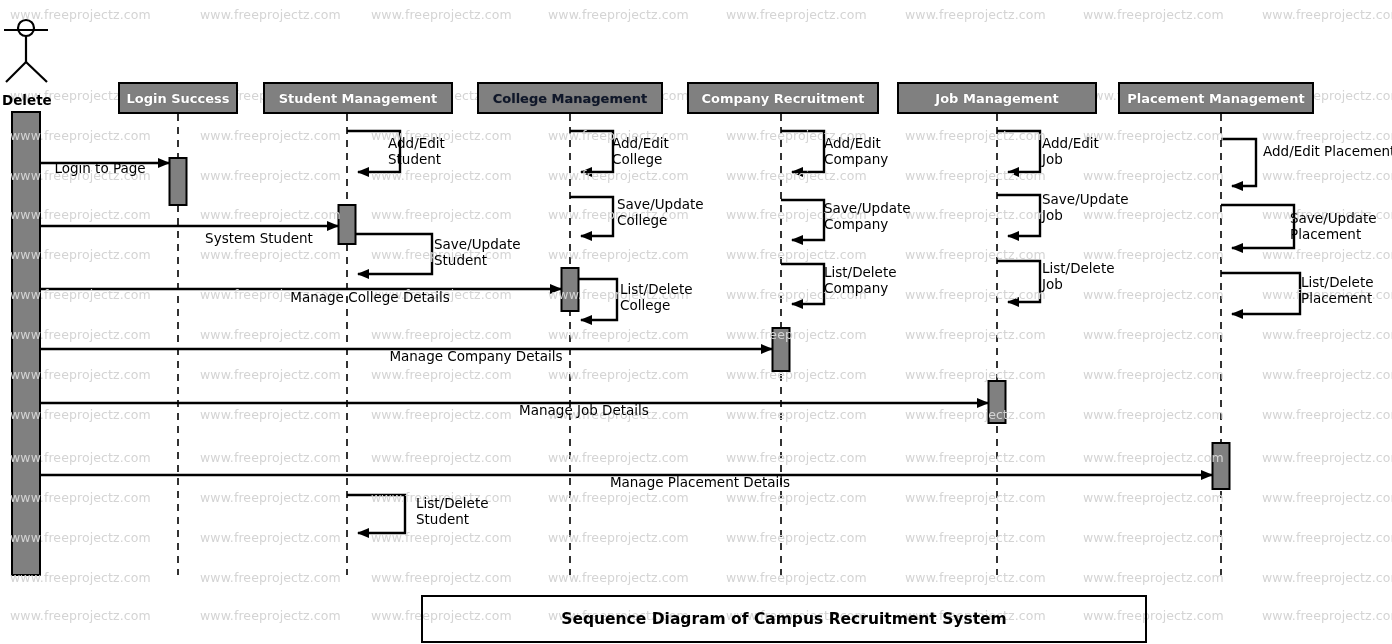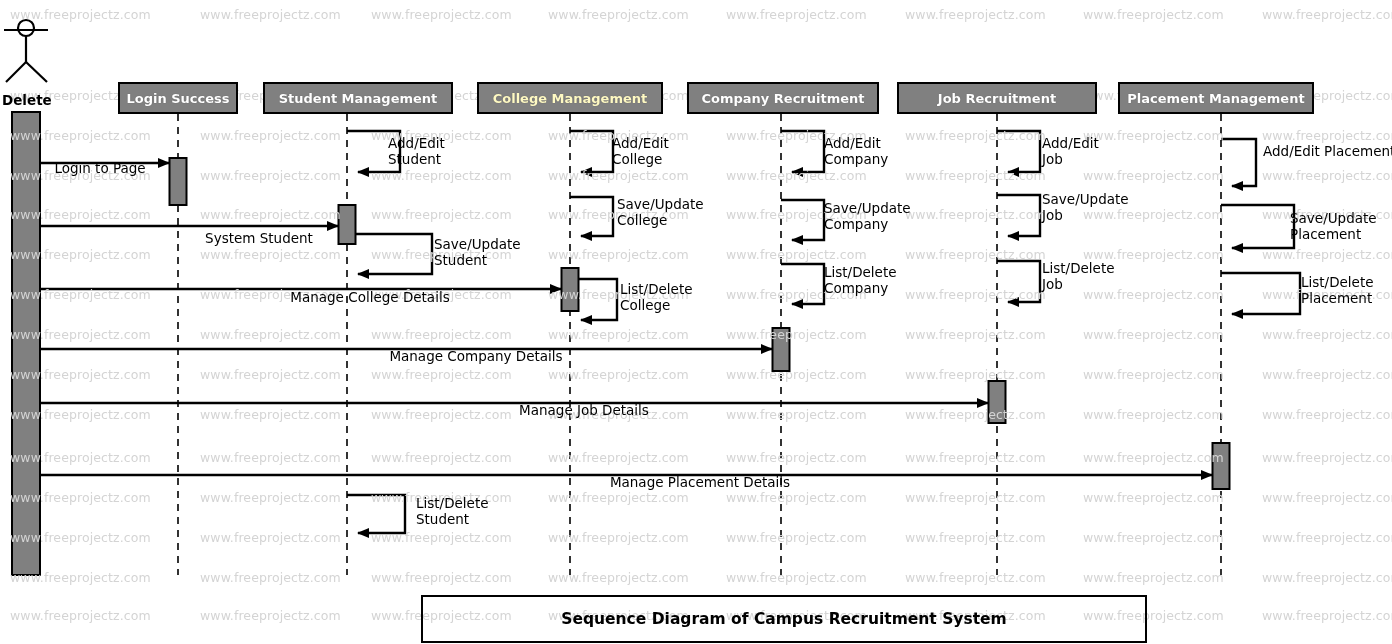--- a/index.html
+++ b/index.html
@@ -330,27 +330,27 @@
   <div class="actor-label" id="actor-label" style="left: 2px; top: 92px;">Delete</div>
 
   <div id="headers-layer">
       <div class="hdr-box" style="left: 118px; top: 82px; width: 120px; height: 32px; background: rgb(128, 128, 128); border-color: rgb(0, 0, 0);">
         <span class="hdr-text" style="color: rgb(255, 255, 255);">Login Success</span>
       </div>
       <div class="hdr-box" style="left: 263px; top: 82px; width: 190px; height: 32px; background: rgb(128, 128, 128); border-color: rgb(0, 0, 0);">
         <span class="hdr-text" style="color: rgb(255, 255, 255);">Student Management</span>
       </div>
       <div class="hdr-box" style="left: 477px; top: 82px; width: 186px; height: 32px; background: rgb(128, 128, 128); border-color: rgb(0, 0, 0);">
-        <span class="hdr-text" style="color: #fef9c3;">College Management</span>
+        <span class="hdr-text" style="color: #0f172a;">College Management</span>
       </div>
       <div class="hdr-box" style="left: 687px; top: 82px; width: 192px; height: 32px; background: rgb(128, 128, 128); border-color: rgb(0, 0, 0);">
         <span class="hdr-text" style="color: rgb(255, 255, 255);">Company Recruitment</span>
       </div>
       <div class="hdr-box" style="left: 897px; top: 82px; width: 200px; height: 32px; background: rgb(128, 128, 128); border-color: rgb(0, 0, 0);">
-        <span class="hdr-text" style="color: rgb(255, 255, 255);">Job Recruitment</span>
+        <span class="hdr-text" style="color: rgb(255, 255, 255);">Job Management</span>
       </div>
       <div class="hdr-box" style="left: 1118px; top: 82px; width: 196px; height: 32px; background: rgb(128, 128, 128); border-color: rgb(0, 0, 0);">
         <span class="hdr-text" style="color: rgb(255, 255, 255);">Placement Management</span>
       </div>
     </div>
 
   <div id="title-banner">
     <span class="t">Sequence Diagram of Campus Recruitment System</span>
   </div>
 

